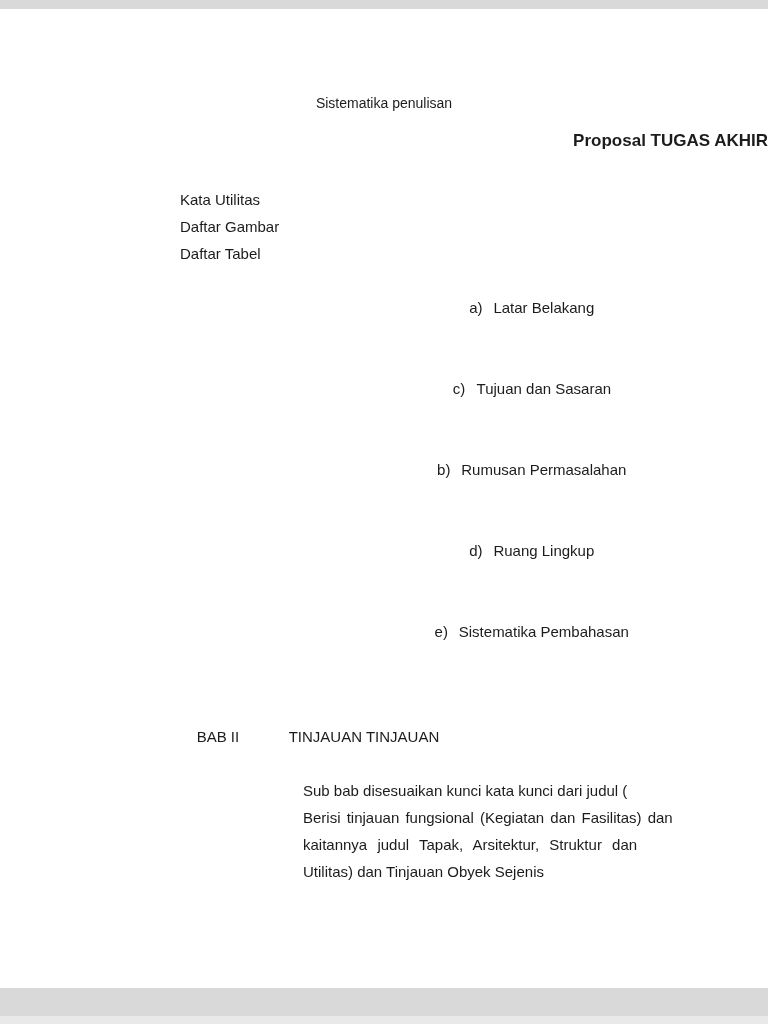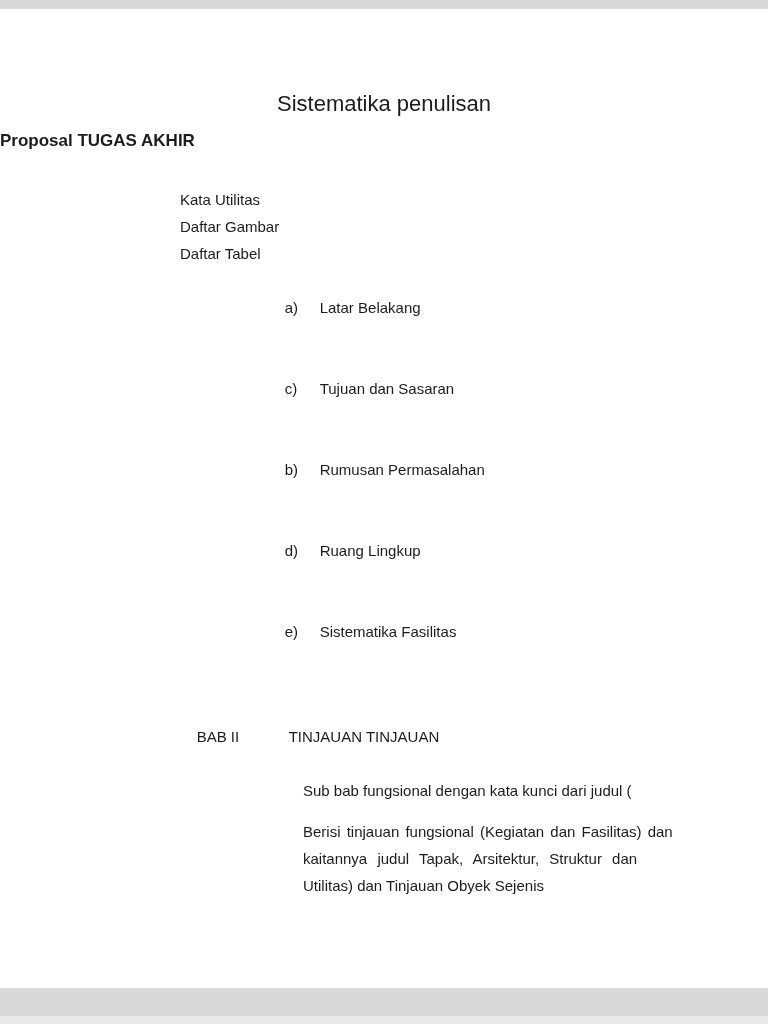--- a/index.html
+++ b/index.html
@@ -36,49 +36,49 @@
 
   .ln {
     line-height: 27px;
     font-size: 15px;
     white-space: pre;
   }
 
   .title-line1 {
     margin-top: 81px;
     text-align: center;
-    font-size: 22px;
+    font-size: 14px;
     font-weight: 400;
   }
   .title-line2 {
     margin-top: 10px;
-    text-align: left;
+    text-align: right;
     font-size: 17px;
     font-weight: 700;
   }
 
   .front-matter { margin-top: 32px; }
   .front-matter .ln { margin-left: 180px; }
 
   .bab-heading { margin-left: 180px; }
   .bab-label {
     display: inline-block;
     width: 92px;
   }
   .bab-title { display: inline-block; }
 
-  .sub-item { margin-left: 268px; }
+  .sub-item { margin-left: 268px; text-align: center; }
   .sub-item .marker {
     display: inline-block;
     width: 35px;
   }
 
   .bab2-par { margin-left: 303px; width: 378px; }
   .bab2-par .ln { white-space: normal; }
-  .sp1 { word-spacing: 2px; margin-top: 14px; }
+  .sp1 { word-spacing: 2px; }
   .sp2 { word-spacing: 6px; }
 
   .gap-bab2 { margin-top: 24px; }
 </style>
 </head>
 <body>
 
 <div class="edge-bar top"></div>
 
 <div class="page">
@@ -99,29 +99,29 @@
   <div class="ln sub-item">
     <span class="marker">c)</span><span>Tujuan dan Sasaran</span>
   </div>
   <div class="ln sub-item">
     <span class="marker">b)</span><span>Rumusan Permasalahan</span>
   </div>
   <div class="ln sub-item">
     <span class="marker">d)</span><span>Ruang Lingkup</span>
   </div>
   <div class="ln sub-item">
-    <span class="marker">e)</span><span>Sistematika Fasilitas</span>
+    <span class="marker">e)</span><span>Sistematika Pembahasan</span>
   </div>
 
   <div class="ln bab-heading gap-bab2">
     <span class="bab-label">BAB II</span><span class="bab-title">TINJAUAN TINJAUAN</span>
   </div>
 
   <div class="bab2-par">
-    <div class="ln">Sub bab fungsional dengan kata kunci dari judul (</div>
+    <div class="ln">Sub bab disesuaikan kunci kata kunci dari judul (</div>
     <div class="ln sp1">Berisi tinjauan fungsional (Kegiatan dan Fasilitas) dan</div>
     <div class="ln sp2">kaitannya judul Tapak, Arsitektur, Struktur  dan</div>
     <div class="ln">Utilitas) dan Tinjauan Obyek Sejenis</div>
   </div>
 
 </div>
 
 <div class="edge-bar bottom"></div>
 <div class="edge-bar bottom-light"></div>
 

